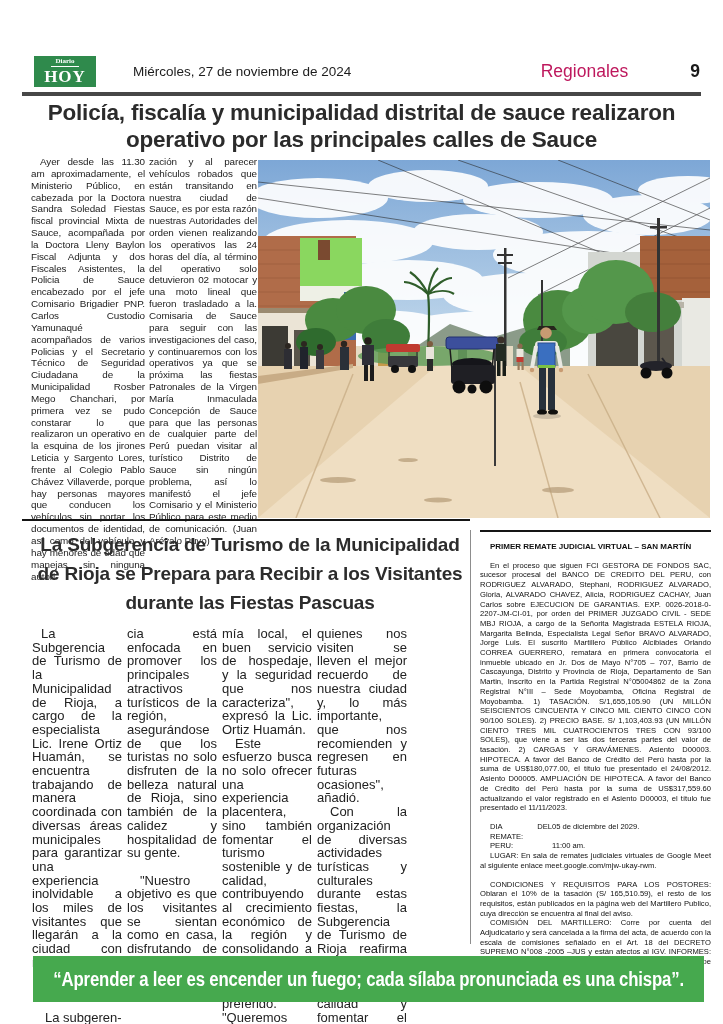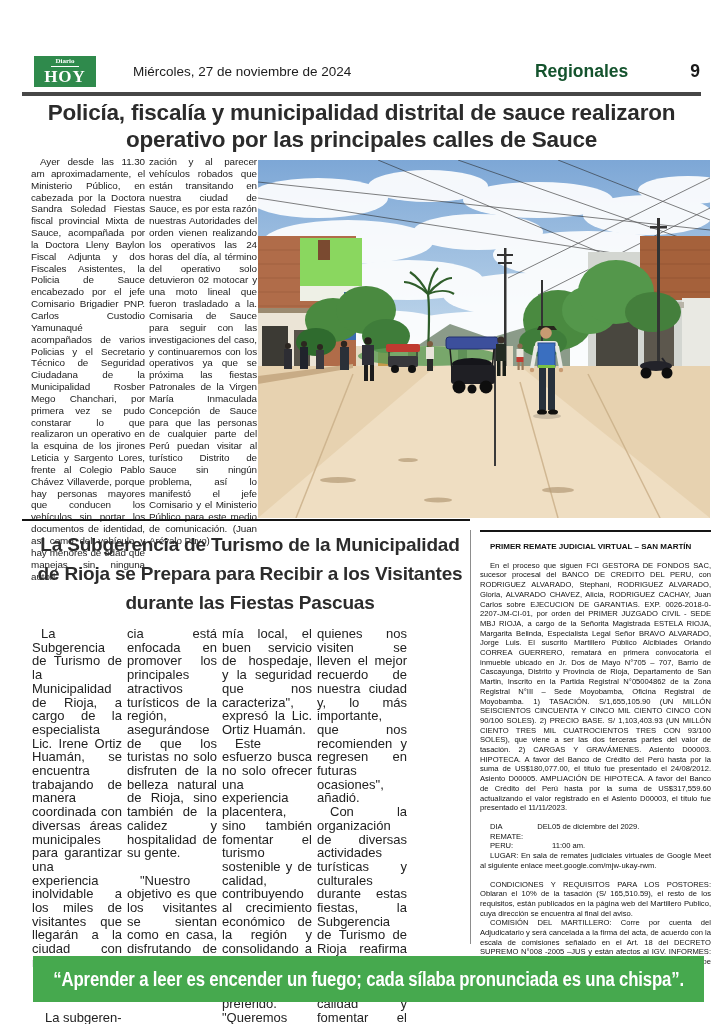--- a/index.html
+++ b/index.html
@@ -11,21 +11,21 @@
   .header{position:absolute;left:34px;top:54px;width:668px;height:34px;
           display:flex;align-items:center;gap:24px;}
   .logo{width:62px;height:31px;background:#2f8a4c;display:flex;flex-direction:column;
         align-items:center;justify-content:center;line-height:1;}
   .logo .diario{color:#fff;font-size:7px;font-weight:bold;font-family:"Liberation Serif",serif;
         border-bottom:1px solid #ffffff;padding:0 4px 1px 4px;margin-bottom:1px;}
   .logo .hoy{color:#fff;font-size:17px;font-weight:bold;font-family:"Liberation Serif",serif;
         letter-spacing:1px;}
   .date{margin-left:13px;font-size:13.5px;color:#1d1d1d;}
   .hspacer{flex:1;}
-  .section{font-size:17.5px;font-weight:bold;color:#14532d;text-align:center;}
+  .section{font-size:17.5px;font-weight:normal;color:#be185d;text-align:center;}
   .pagenum{font-size:17.5px;font-weight:bold;color:#1a1a1a;margin-left:38px;margin-right:2px;}
   .header-rule{position:absolute;left:22px;top:92px;width:679px;height:4px;background:#474747;}
 
   
   .headline1{position:absolute;left:40px;top:99px;width:643px;text-align:center;
              font-size:22.5px;font-weight:bold;line-height:27px;color:#2b2b2b;letter-spacing:-0.2px;}
   .a1col{position:absolute;top:156px;font-size:9.9px;line-height:11.85px;text-align:justify;
          white-space:pre-line;color:#1c1c1c;letter-spacing:-0.1px;}
   .a1c1{left:31px;width:114px;text-indent:9px;}
   .a1c2{left:149px;width:108px;}

